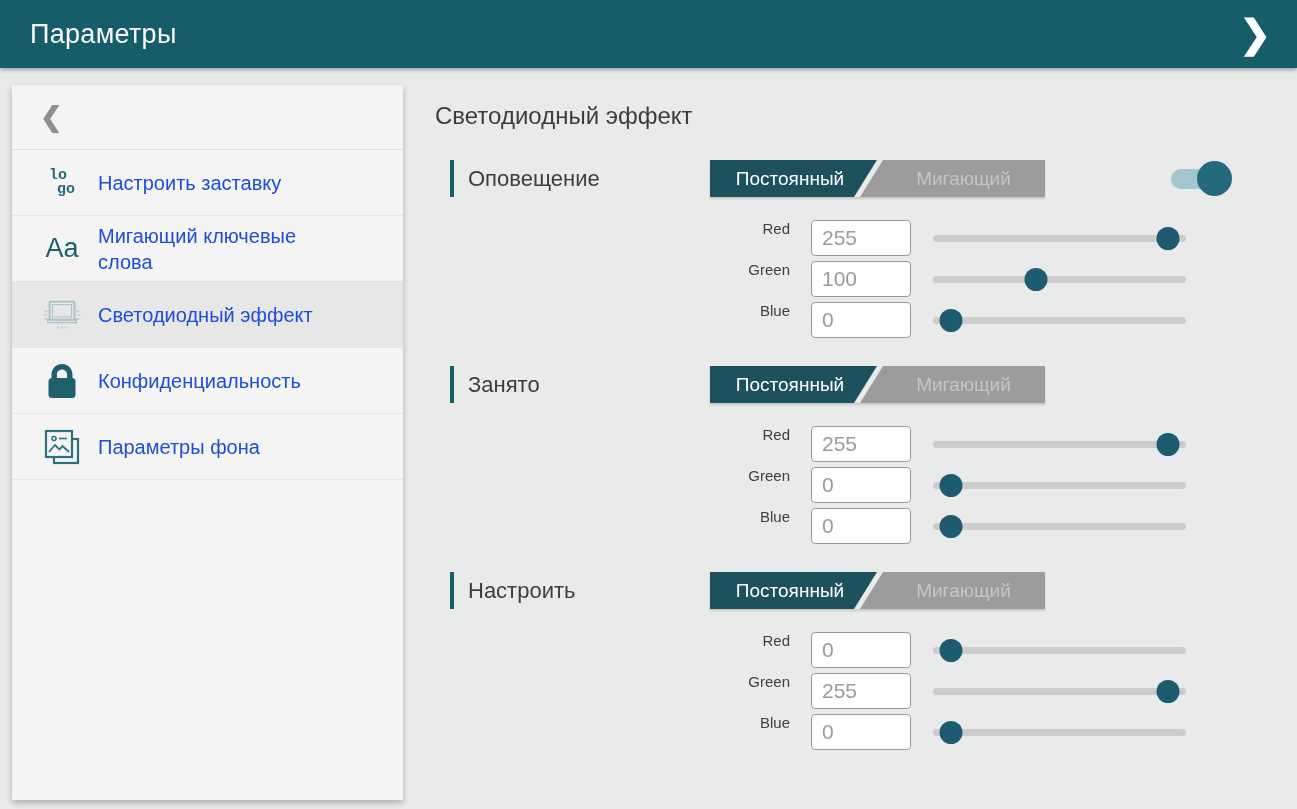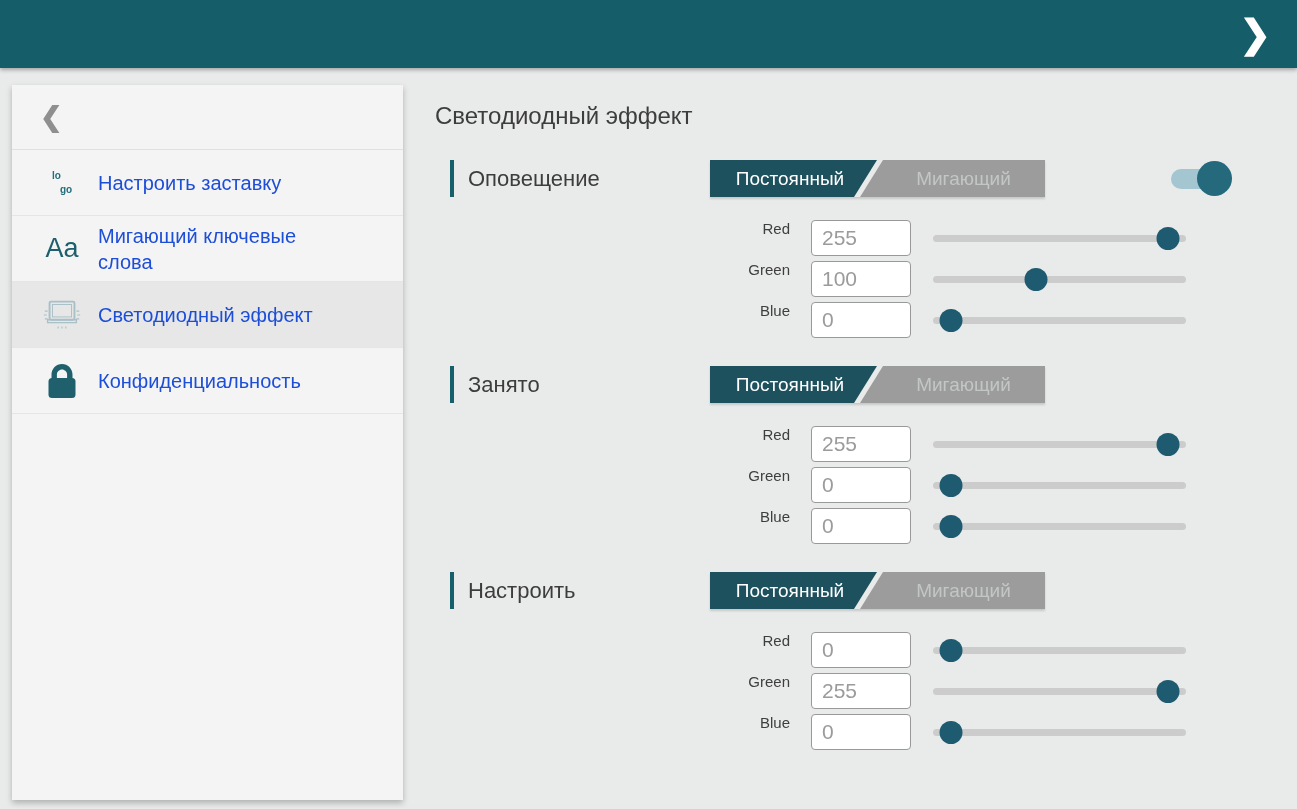--- a/index.html
+++ b/index.html
@@ -34,21 +34,21 @@
     padding:0 16px 0 28px;border-bottom:1px solid #e5e5e5;
     box-sizing:border-box;cursor:pointer;
   }
   .side-item.selected{background:#e7e7e7;}
   .side-icon{
     width:44px;flex-shrink:0;display:flex;justify-content:center;align-items:center;
   }
   .side-label{
     margin-left:14px;font-size:20px;line-height:26px;color:#1d4ed8;max-width:240px;
   }
-  .logo-ic{color:#236d7d;font-size:10px;line-height:14px;font-weight:bold;text-align:left;}
+  .logo-ic{color:#236d7d;font-size:15px;line-height:14px;font-weight:bold;text-align:left;font-family:Liberation Mono, monospace;}
   .logo-ic .l2{display:block;margin-left:8px;}
   .aa-ic{color:#1d5f6d;font-size:27px;font-weight:normal;line-height:27px;}
   
   .main{position:absolute;left:435px;top:100px;width:790px;}
   .main h1{
     font-size:24px;font-weight:normal;color:#3d3d3d;margin:0 0 20px 0;line-height:32px;
   }
   .sec-header{position:relative;height:37px;margin-left:15px;margin-bottom:23px;margin-top:28px;}
   .accent{position:absolute;left:0;top:0;width:4px;height:37px;background:#16606b;}
   .sec-title{position:absolute;left:18px;top:0;line-height:37px;font-size:22px;color:#3d3d3d;}
@@ -79,20 +79,21 @@
   .slider-thumb{
     position:absolute;top:7px;width:23px;height:23px;border-radius:50%;
     background:#1e5a70;transform:translateX(-50%);
   }
   .section{margin-bottom:23px;}
 </style>
 </head>
 <body>
 
 <header class="appbar">
+  <div class="appbar-title">Параметры</div>
   <div class="appbar-fwd">❯</div>
 </header>
 
 <aside class="sidebar">
   <div class="side-back">
     <span>❮</span>
   </div>
 
   <div class="side-item">
     <span class="side-icon">
@@ -129,20 +130,32 @@
   <div class="side-item">
     <span class="side-icon">
       <svg width="34" height="38" viewBox="0 0 34 38">
         <path d="M17 2c-5.8 0-10.5 4.7-10.5 10.5V19h5.4v-6.5c0-2.8 2.3-5.1 5.1-5.1s5.1 2.3 5.1 5.1V19h5.4v-6.5C27.5 6.7 22.8 2 17 2z" fill="#1f606c"></path>
         <rect x="3.5" y="16" width="27" height="20" rx="3.5" fill="#1f606c"></rect>
       </svg>
     </span>
     <span class="side-label">Конфиденциальность</span>
   </div>
 
+  <div class="side-item">
+    <span class="side-icon">
+      <svg width="40" height="40" viewBox="0 0 40 40">
+        <rect x="12" y="12" width="24" height="24" fill="none" stroke="#2f6f7c" stroke-width="2.2"></rect>
+        <rect x="4" y="4" width="26" height="26" fill="#f4f4f4" stroke="#2f6f7c" stroke-width="2.2"></rect>
+        <circle cx="12" cy="11.5" r="2" fill="none" stroke="#2f6f7c" stroke-width="1.6"></circle>
+        <path d="M17 11.5 h8" stroke="#2f6f7c" stroke-width="1.6"></path>
+        <path d="M7 25 l6-7 4.5 4.5 3-3.5 6.5 6" fill="none" stroke="#2f6f7c" stroke-width="1.8"></path>
+      </svg>
+    </span>
+    <span class="side-label">Параметры фона</span>
+  </div>
 </aside>
 
 <main class="main">
   <h1>Светодиодный эффект</h1>
 
   <section class="section">
     <div class="sec-header">
       <span class="accent"></span>
       <span class="sec-title">Оповещение</span>
       <div class="seg">

